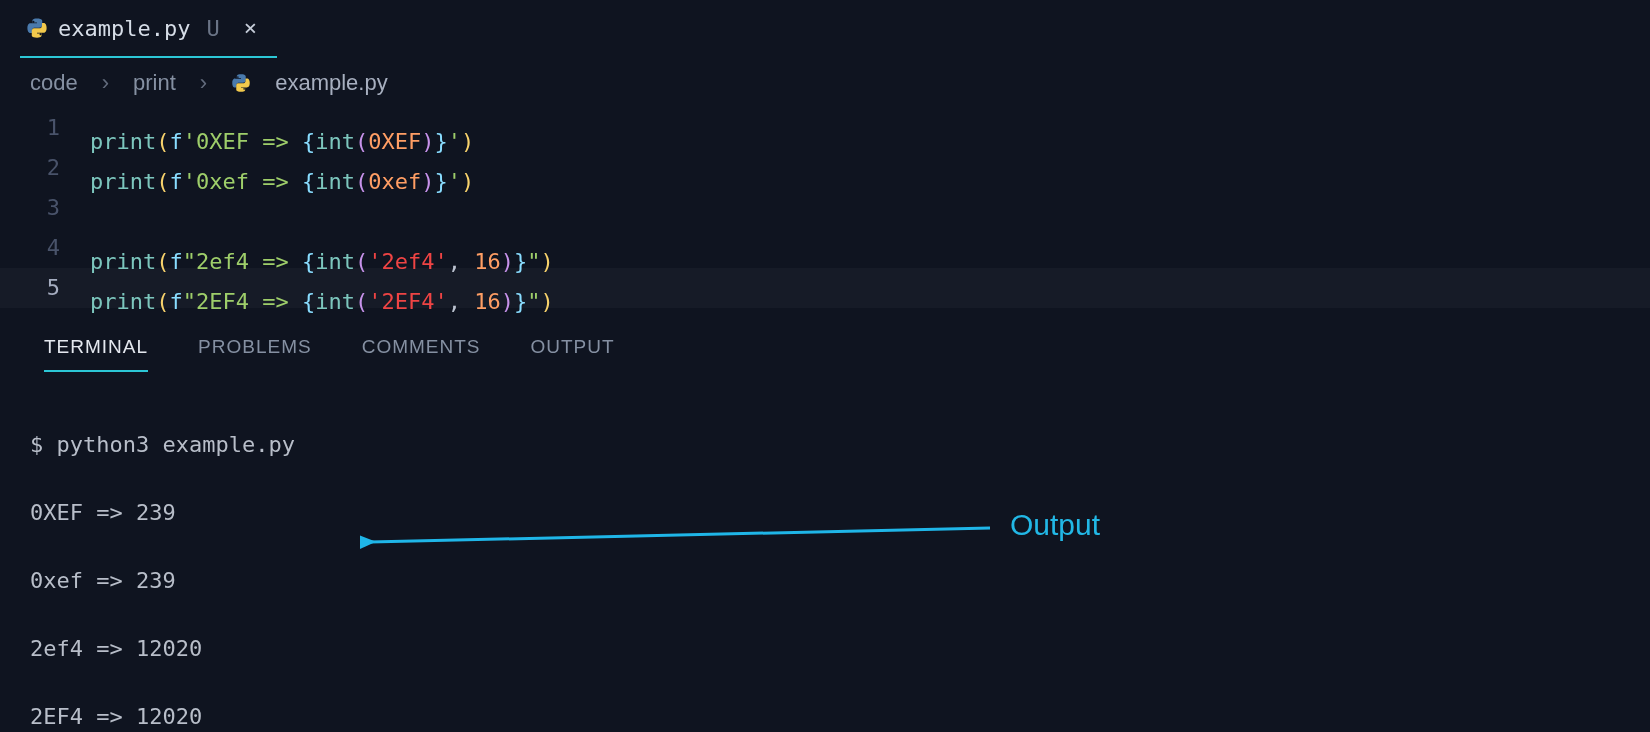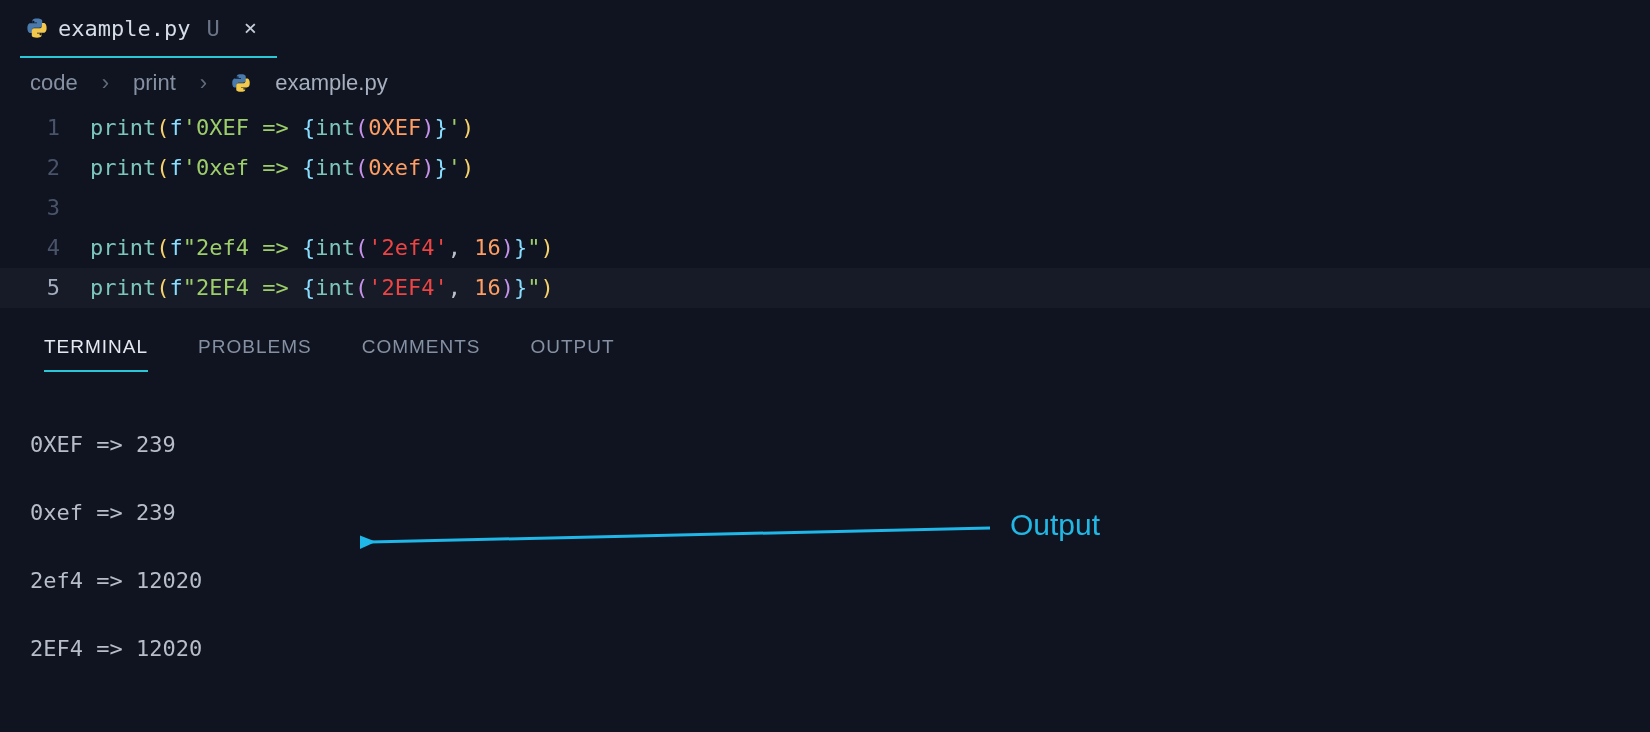--- a/index.html
+++ b/index.html
@@ -57,21 +57,21 @@
   .gutter {
     width:90px;
     text-align:right;
     padding-right:30px;
     color:#49536a;
     user-select:none;
     font-size:22px;
   }
   .row.current { background:rgba(255,255,255,0.03); }
   .row.current .gutter { color:#a5adc0; }
-  .code { white-space:pre; font-size:22px; }
+  .code { white-space:pre; font-size:22px;margin-top:14px; }
 
   
   .fn    { color:#7cc6bd; }  
   .par   { color:#f7d26c; }  
   .par2  { color:#c792ea; }  
   .pfx   { color:#89ddff; }  
   .str   { color:#9ece6a; }  
   .estr  { color:#ef4444; } 
   .brace { color:#89ddff; }  
   .num   { color:#ff9e64; }
@@ -171,20 +171,21 @@
 </div>
 
 <div class="panel-tabs">
   <div class="ptab active">TERMINAL</div>
   <div class="ptab">PROBLEMS</div>
   <div class="ptab">COMMENTS</div>
   <div class="ptab">OUTPUT</div>
 </div>
 
 <div class="term">
+<span style="display: block;">$ python3 example.py</span>
 <span style="display: block;">0XEF =&gt; 239</span>
 <span style="display: block;">0xef =&gt; 239</span>
 <span style="display: block;">2ef4 =&gt; 12020</span>
 <span style="display: block;">2EF4 =&gt; 12020</span>
 
 </div>
 
 <svg class="annot-svg" style="left:360px; top:516px;" width="640" height="40">
   <defs>
     <marker id="ah" markerWidth="12" markerHeight="10" refX="2" refY="5" orient="auto">

